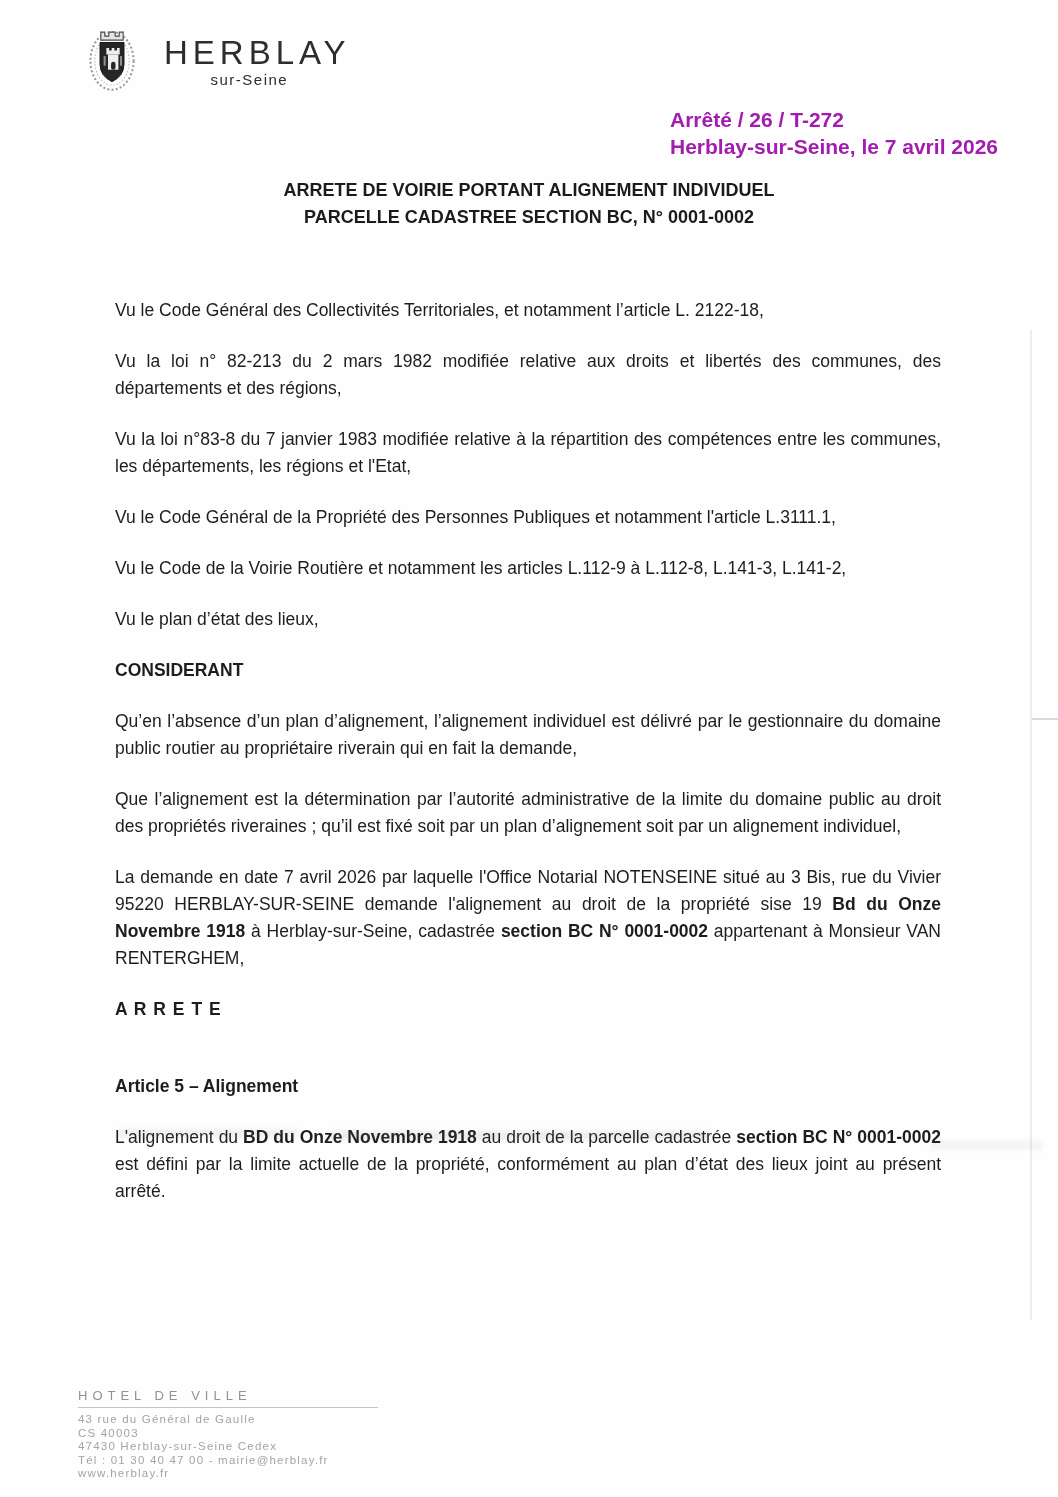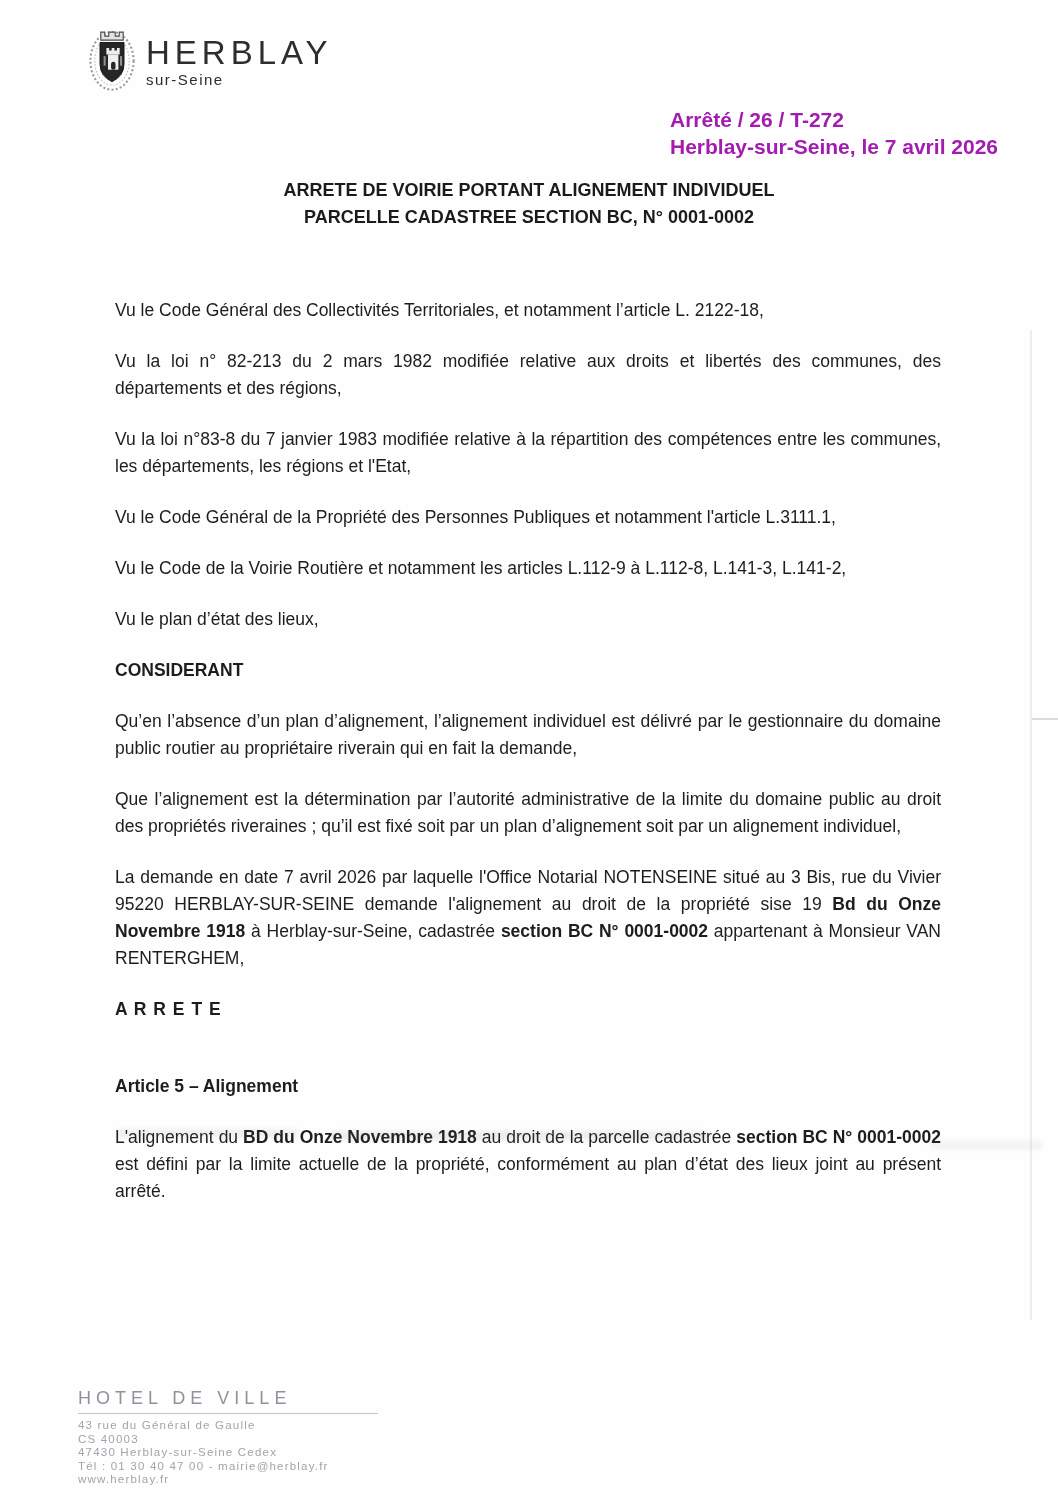--- a/index.html
+++ b/index.html
@@ -7,28 +7,28 @@
     width:1058px;height:1497px;
     background:#fdfdfe;
     font-family:"Liberation Sans", sans-serif;
     color:#1d1d1f;
     position:relative;
     overflow:hidden;
   }
   .page{position:absolute;inset:0;background:#fefefe;}
 
   
-  .header{position:absolute;top:24px;left:88px;display:flex;align-items:flex-start;gap:10px;}
+  .header{position:absolute;top:24px;left:88px;display:flex;align-items:flex-start;gap:28px;}
   .crest{flex:0 0 auto;}
   .wordmark{padding-top:12px;}
   .wordmark-name{
     font-size:33px;font-weight:500;letter-spacing:5px;color:#2d2d30;line-height:34px;
   }
   .wordmark-sub{
-    font-size:15px;letter-spacing:1.5px;color:#2d2d30;text-align:left;padding-right:16px;margin-top:1px;
+    font-size:15px;letter-spacing:1.5px;color:#2d2d30;text-align:center;padding-right:16px;margin-top:1px;
   }
 
   
   .refblock{position:absolute;top:106px;left:670px;font-size:21px;font-weight:700;line-height:27px;color:#a21caf;}
 
   
   .title{position:absolute;top:177px;left:0;width:100%;text-align:center;font-size:18px;font-weight:700;line-height:27px;color:#1b1b1d;}
 
   
   .bodytext{position:absolute;top:297px;left:115px;width:826px;font-size:17.5px;line-height:27px;color:#1d1d1f;}
@@ -37,21 +37,21 @@
   .b{font-weight:700;}
   .jst{text-align:justify;}
   .mt-sm{margin-top:6px;}
   .mt-lg{margin-top:26px;}
   .mb-xl{margin-bottom:50px !important;}
   .spaced{letter-spacing:1px;}
 
   
   .footer{position:absolute;left:78px;top:1388px;}
   .footer-heading{
-    font-size:18px;letter-spacing:5px;color:#8d939a;
+    font-size:13px;letter-spacing:5px;color:#8d939a;
     border-bottom:1.5px solid #c3c7cc;width:300px;padding-bottom:4px;margin-bottom:5px;
   }
   .footer-line{font-size:11.5px;line-height:13.5px;color:#a0a5ab;letter-spacing:1.2px;}
 
   
   .artifact{position:absolute;pointer-events:none;}
   .a1{left:118px;top:1129px;width:180px;height:9px;background:rgba(120,120,135,.10);filter:blur(2px);}
   .a2{left:330px;top:1131px;width:380px;height:9px;background:rgba(110,110,128,.12);filter:blur(2px);}
   .a3{left:930px;top:1140px;width:112px;height:10px;background:rgba(120,120,135,.07);filter:blur(2px);}
   .a4{left:1030px;top:330px;width:2px;height:990px;background:rgba(150,150,165,.16);}

